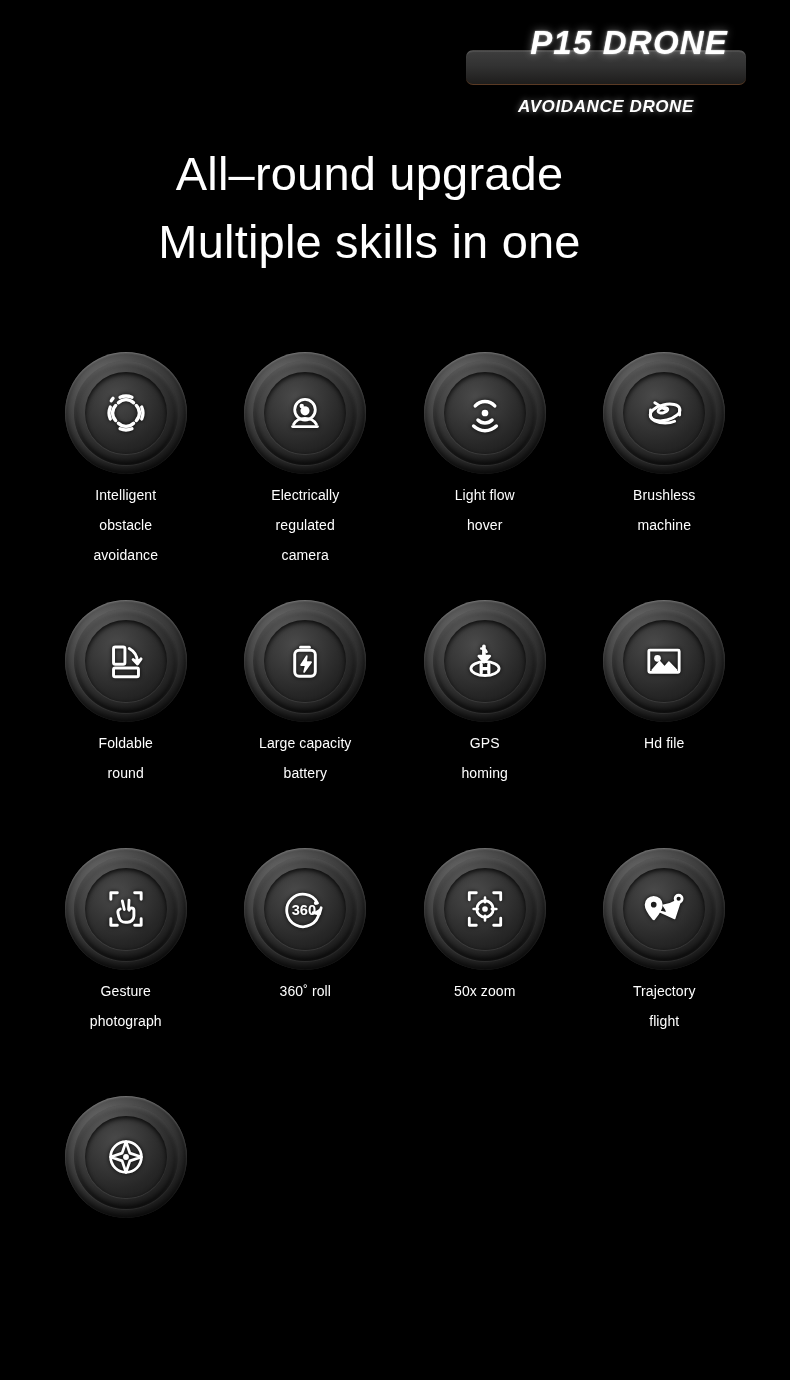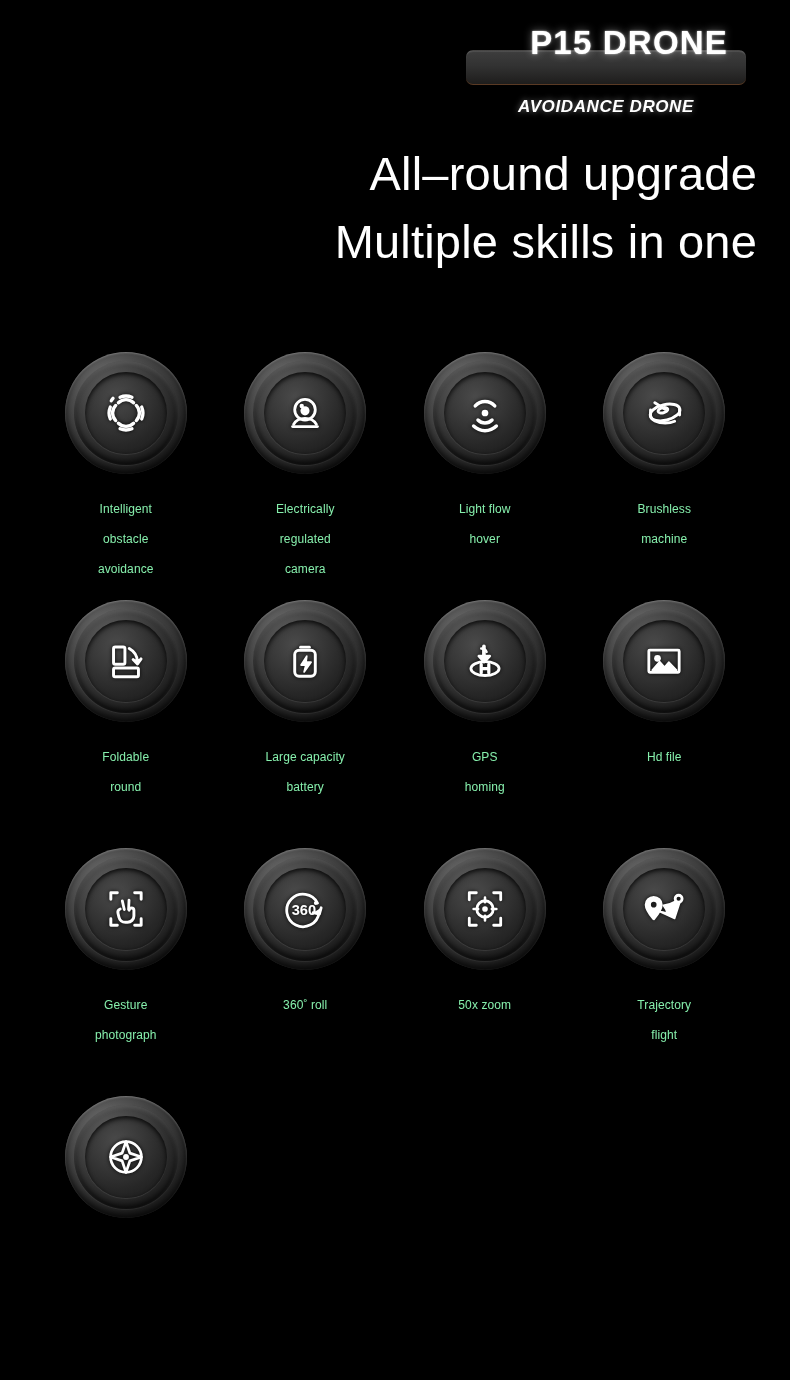--- a/index.html
+++ b/index.html
@@ -23,20 +23,21 @@
     left: 0;
     width: 790px;
     height: 112px;
   }
   .brand-title {
     position: absolute;
     top: 24px;
     right: 62px;
     font-size: 33px;
     font-weight: bold;
+    font-style: italic;
     letter-spacing: 1.2px;
     color: #ffffff;
     text-shadow: 0 0 8px rgba(255,255,255,0.45), 0 0 2px rgba(255,255,255,0.8);
     white-space: nowrap;
     z-index: 3;
   }
   .brand-pill {
     position: absolute;
     top: 50px;
     left: 466px;
@@ -63,23 +64,23 @@
     text-shadow: 0 0 6px rgba(255,255,255,0.45);
     z-index: 4;
     white-space: nowrap;
     margin-top: 42px;
   }
 
   
   .headings {
     position: absolute;
     top: 140px;
-    left: 18px;
+    left: 0;
     width: 739px;
-    text-align: right;
+    text-align: center;
   }
   .headline {
     font-size: 47px;
     line-height: 68px;
     font-weight: normal;
     color: #ffffff;
     letter-spacing: 0.2px;
     margin: 0;
   }
 
@@ -151,25 +152,25 @@
     justify-content: center;
   }
   .knob .glyph svg {
     width: 52px;
     height: 52px;
     display: block;
     filter: drop-shadow(0 0 2px rgba(0,0,0,0.9));
   }
 
   .label {
-    margin-top: 20px;
+    margin-top: 6px;
     text-align: center;
-    font-size: 12px;
+    font-size: 14px;
     line-height: 30px;
-    color: #86efac;
+    color: #ffffff;
     white-space: pre-line;
     letter-spacing: 0.1px;
   }
 </style>
 </head>
 <body>
 
 <div class="brand-wrap">
   <div class="brand-pill"></div>
   <div class="brand-title">P15 DRONE</div>

